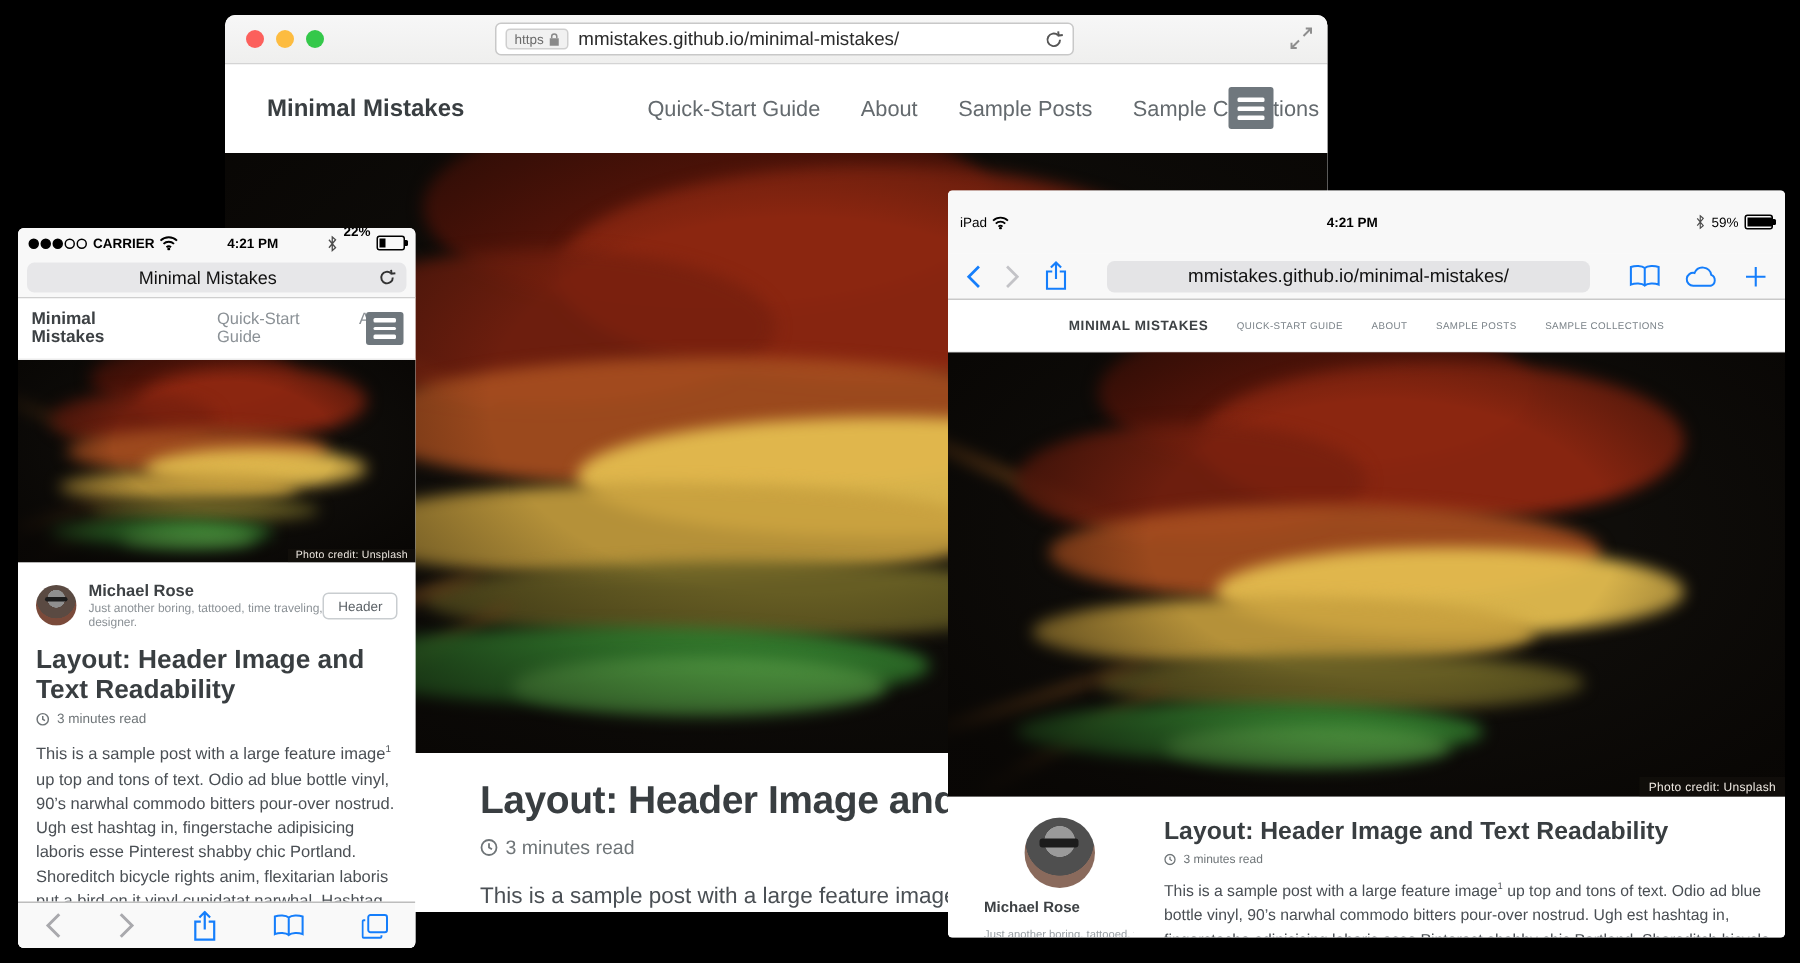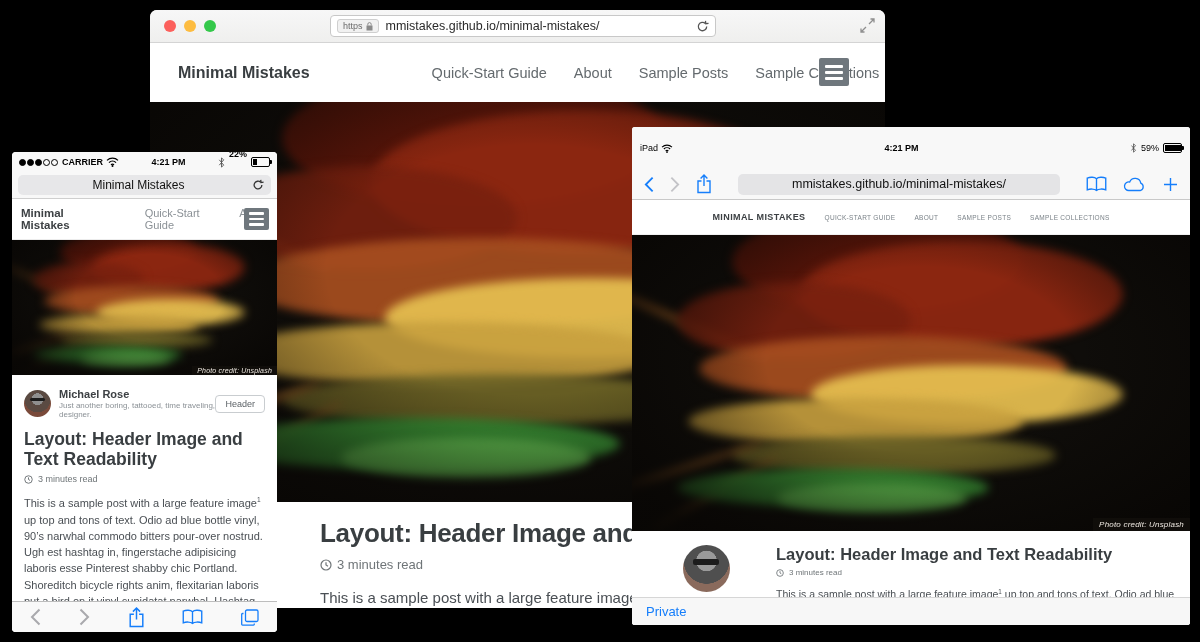--- a/index.html
+++ b/index.html
@@ -5,21 +5,21 @@
   html,body{margin:0;padding:0;}
   body{
     width:1200px;height:642px;position:relative;overflow:hidden;
     background:#000;border-radius:14px;
     font-family:"Liberation Sans","DejaVu Sans",sans-serif;
     -webkit-font-smoothing:antialiased;
   }
   .window{position:absolute;overflow:hidden;background:#fff;}
 
   
-  .leaves{position:relative;width:100%;height:100%;background:#0f0d0a;overflow:hidden;font-style:italic;}
+  .leaves{position:relative;width:100%;height:100%;background:#0f0d0a;overflow:hidden;}
   .leaves i{position:absolute;display:block;border-radius:50%;filter:blur(5px);}
   .lv-stem1{left:-8%;top:28%;width:34%;height:2.2%;background:#a35f22;transform:rotate(24deg);border-radius:2px;filter:blur(1px);}
   .lv-stem2{left:-6%;top:78%;width:30%;height:1.8%;background:#b06a28;transform:rotate(-18deg);border-radius:2px;filter:blur(1px);}
   .lv-stem3{left:2%;top:86%;width:26%;height:1.6%;background:#8a5420;transform:rotate(-30deg);border-radius:2px;filter:blur(1px);}
   .lv-reddark{left:18%;top:-8%;width:52%;height:34%;background:rgba(96,22,10,.95);}
   .lv-red{left:30%;top:2%;width:58%;height:36%;background:rgba(142,39,17,.95);}
   .lv-red2{left:8%;top:16%;width:42%;height:26%;background:rgba(120,32,14,.9);}
   .lv-rust{left:12%;top:34%;width:66%;height:22%;background:rgba(167,78,31,.92);}
   .lv-gold{left:32%;top:44%;width:56%;height:20%;background:rgba(228,189,79,.95);}
   .lv-gold2{left:10%;top:55%;width:60%;height:16%;background:rgba(200,160,62,.9);}
@@ -380,16 +380,13 @@
         <svg width="8" height="8" viewBox="0 0 12 12">
             <circle cx="6" cy="6" r="5" fill="none" stroke="#6f7578" stroke-width="1.3"></circle>
             <path d="M6 3.2 V6 L8 7.2" fill="none" stroke="#6f7578" stroke-width="1.3"></path>
           </svg>
         <span>3 minutes read</span>
       </div>
       <div class="body-text"><span>This is a sample post with a large feature image</span><sup>1</sup><span> up top and tons of text. Odio ad blue bottle vinyl, 90’s narwhal commodo bitters pour-over nostrud. Ugh est hashtag in, fingerstache adipisicing laboris esse Pinterest shabby chic Portland. Shoreditch bicycle rights anim, flexitarian laboris put a bird on it vinyl cupidatat narwhal. Hashtag artisan skateboard, flannel Bushwick nesciunt salvia aute fixie do plaid post-ironic dolor McSweeney’s. Cliche pour-over chambray nulla four loko skateboard sapiente hashtag.</span></div>
     </div>
   </div>
 
-  <div class="t-private">
-    <span class="t">Private</span>
-  </div>
 </div>
 
 </body></html>

